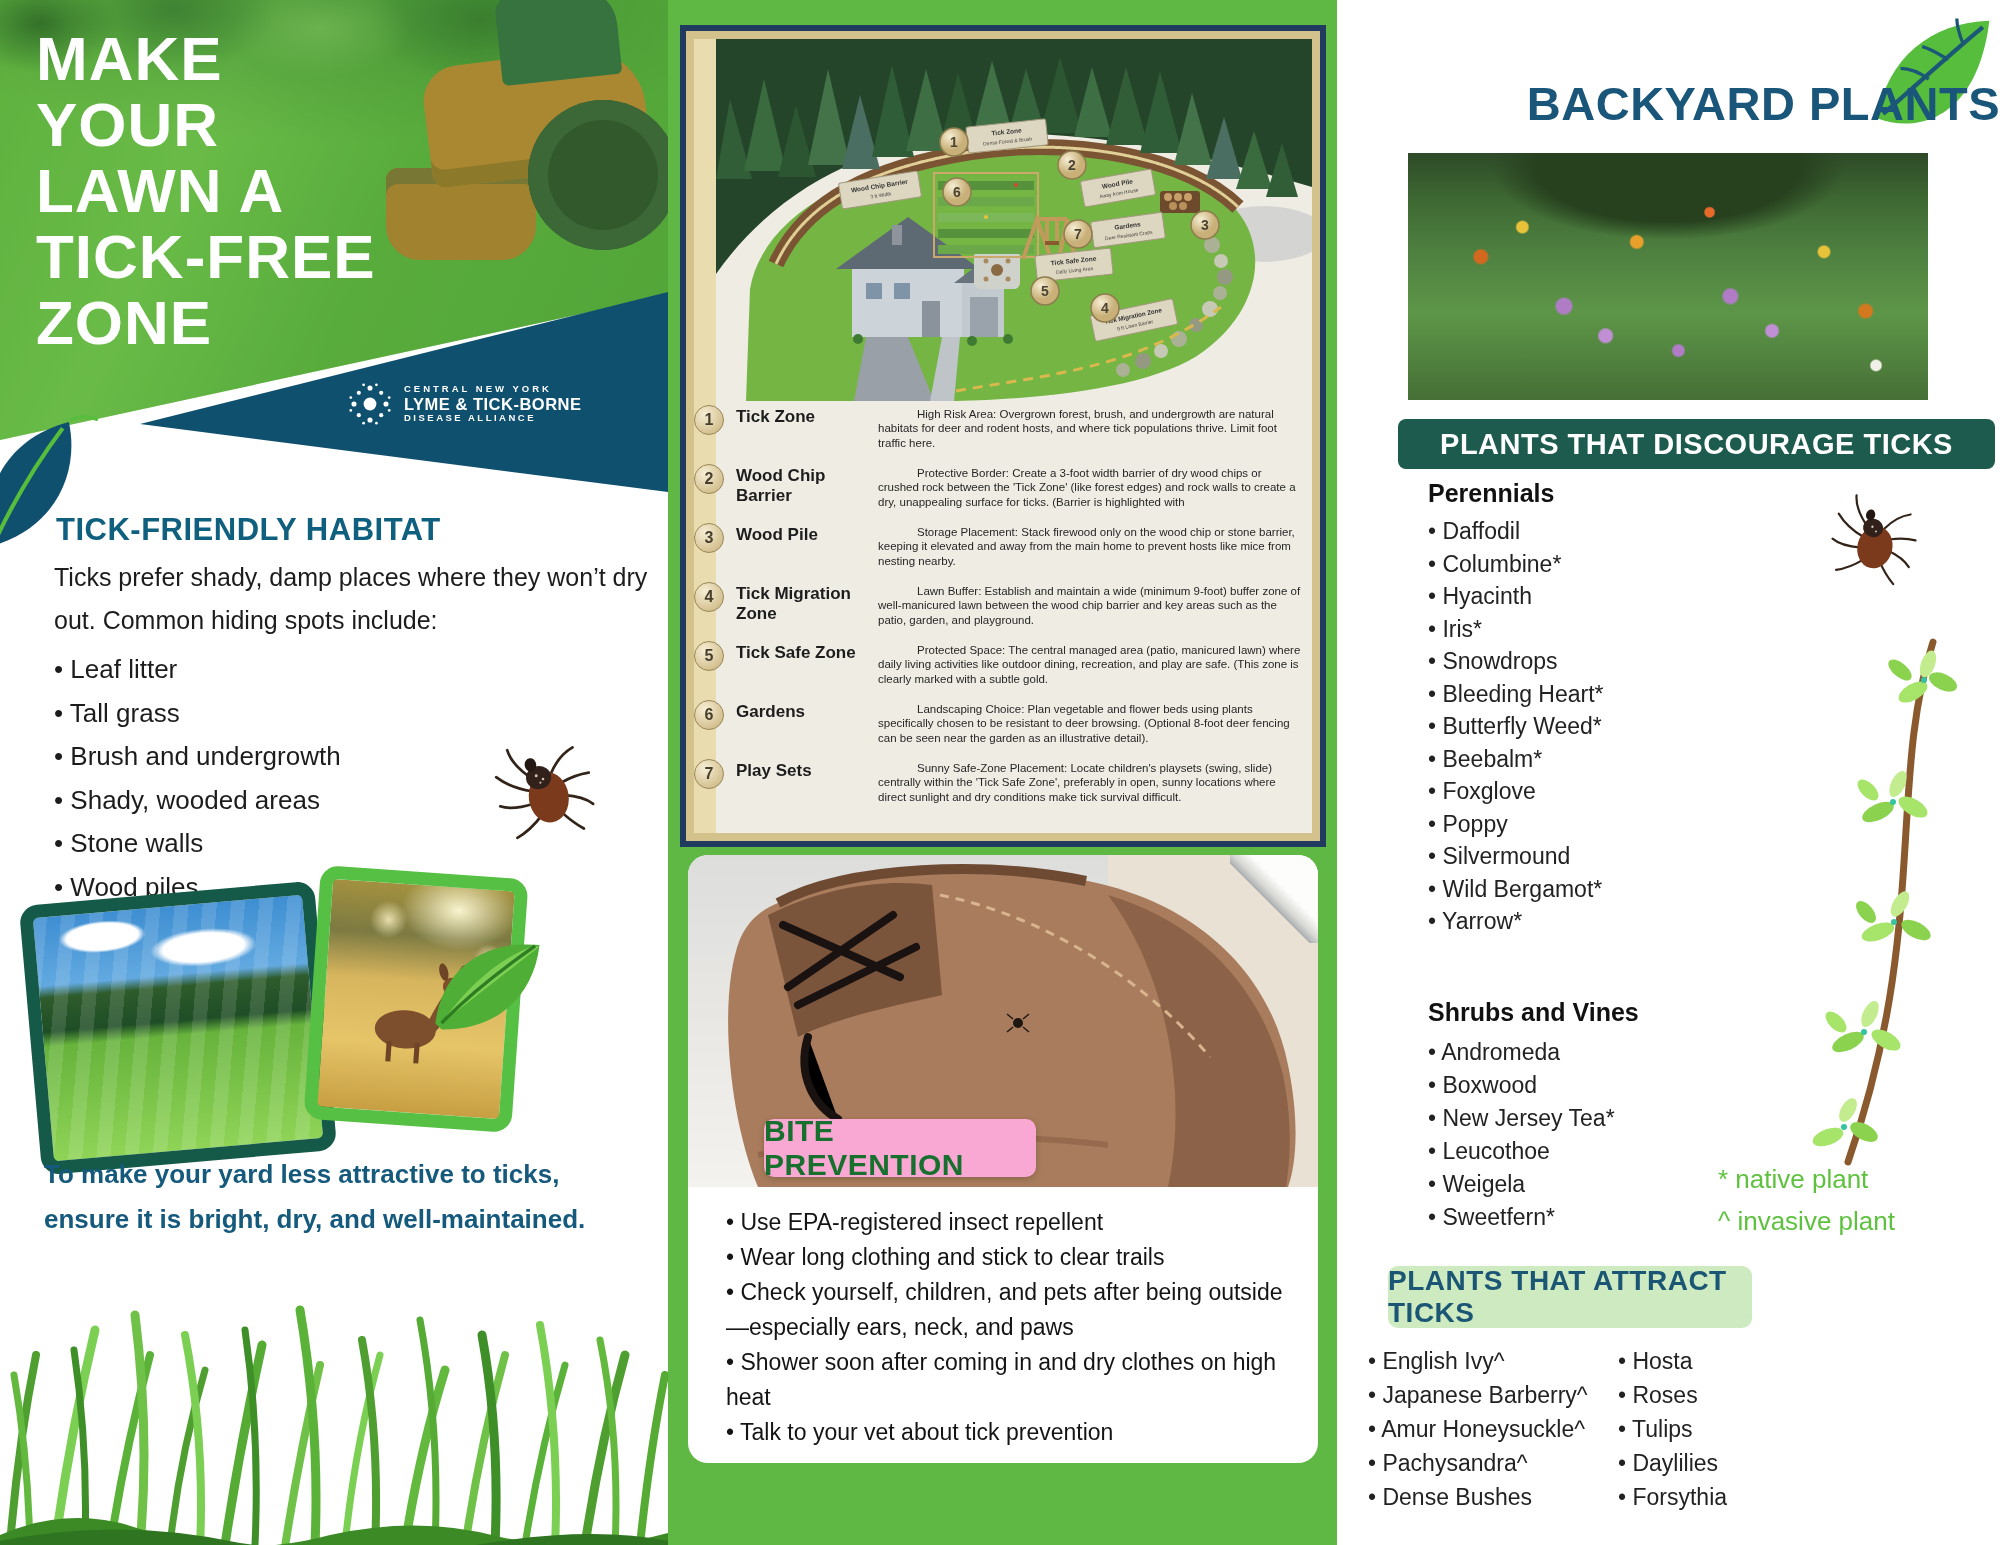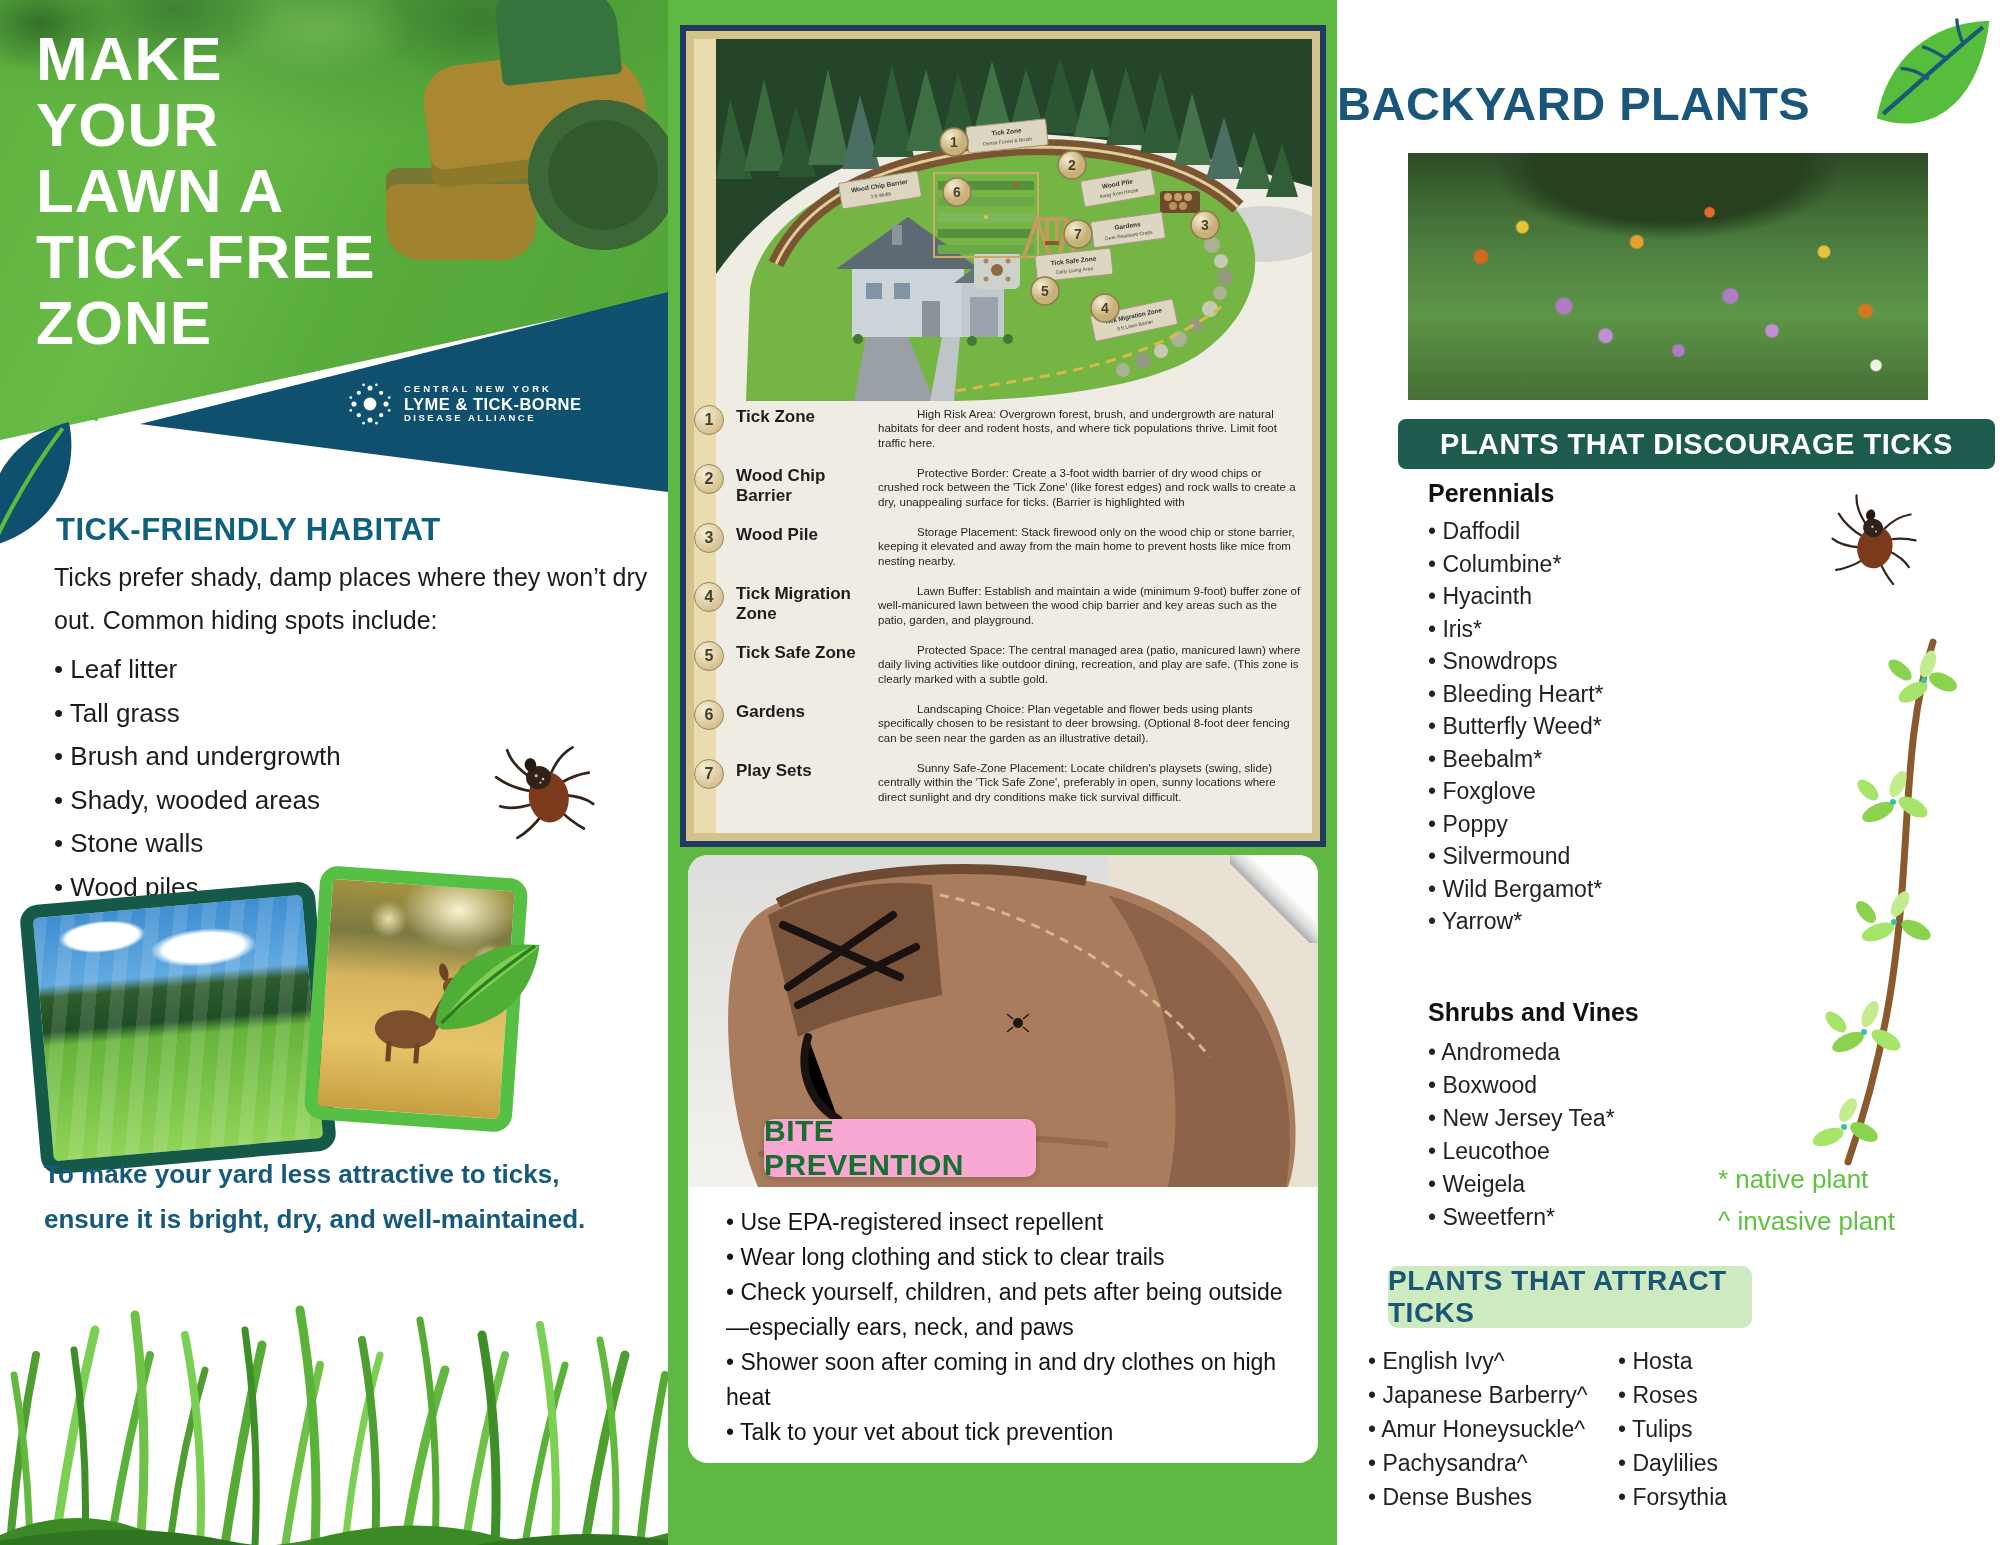--- a/index.html
+++ b/index.html
@@ -86,21 +86,21 @@
   .curl{position:absolute;right:0;top:0;width:88px;height:88px;
         background:linear-gradient(225deg,#fdfdfc 0 38%,#d9d9d6 48%,#a8adaf 55%,transparent 55%);}
   .bite-label{position:absolute;left:76px;top:264px;width:272px;height:58px;background:#f9a8d4;border-radius:10px;
         display:flex;align-items:center;justify-content:center;font-weight:800;font-size:30px;
         color:#17702e;letter-spacing:.5px;box-shadow:0 2px 6px rgba(0,0,0,.18);}
   .bp-list{position:absolute;left:38px;right:28px;top:350px;font-size:23px;line-height:35px;color:#141414;}
   .website{position:absolute;left:688px;top:1554px;width:630px;text-align:center;color:#ffffff;
            font-size:24px;letter-spacing:13px;}
 
   
-  .r-title{position:absolute;left:1337px;top:76px;width:663px;text-align:left;
+  .r-title{position:absolute;left:1337px;top:76px;width:663px;text-align:right;
            font-weight:800;font-size:47px;color:#19567a;letter-spacing:.5px;}
   .leaf-top{position:absolute;left:1866px;top:12px;width:134px;height:130px;}
   .r-photo{position:absolute;left:1408px;top:153px;width:520px;height:247px;
       background:
         radial-gradient(16px 16px at 30% 62%, #b07cc6 0 45%, transparent 60%),
         radial-gradient(14px 14px at 38% 74%, #c08fd4 0 45%, transparent 60%),
         radial-gradient(15px 15px at 62% 58%, #b07cc6 0 45%, transparent 60%),
         radial-gradient(13px 13px at 70% 72%, #c08fd4 0 45%, transparent 60%),
         radial-gradient(12px 12px at 52% 80%, #b07cc6 0 45%, transparent 60%),
         radial-gradient(14px 14px at 14% 42%, #d2691e 0 45%, transparent 60%),

